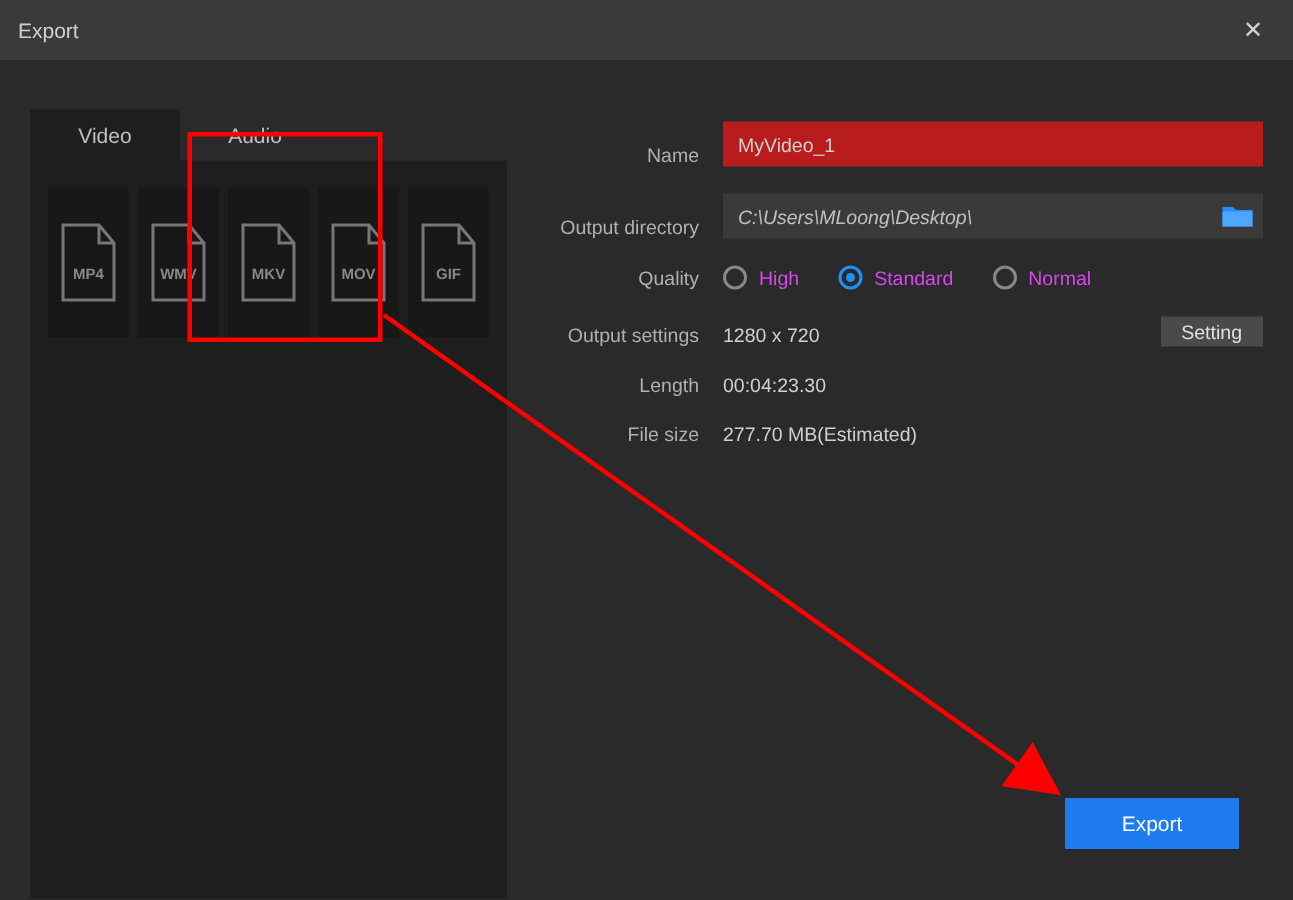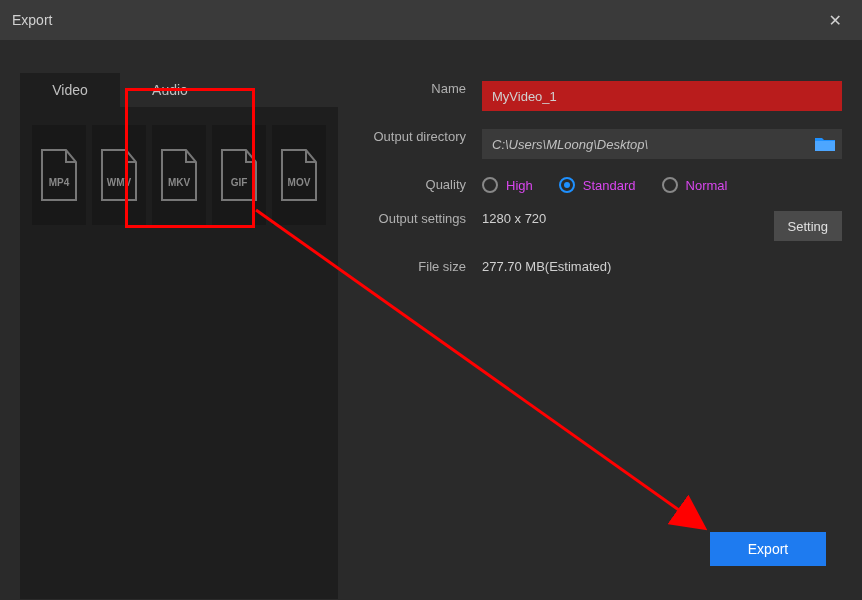--- a/index.html
+++ b/index.html
@@ -47,21 +47,21 @@
     }
     .fmt.selected { outline: 1px solid #3a7bd5; outline-offset: -6px; background: #222; }
     .fmt svg { display: block; }
     .ftxt { font-size: 10px; fill: #888; font-family: Arial; font-weight: bold; }
     .highlight-box {
       position: absolute; border: 3px solid #ff0000;
       left: 125px; top: 88px; width: 130px; height: 140px;
       pointer-events: none;
     }
     .right { flex: 1; padding-top: 8px; }
-    .row { display: flex; align-items: flex-start; margin-bottom: 18px; }
+    .row { display: flex; align-items: flex-end; margin-bottom: 18px; }
     .label { width: 120px; text-align: right; color: #b0b0b0; padding-right: 16px; }
     .val { flex: 1; color: #d0d0d0; }
     .text-input {
       flex: 1; height: 30px; background: #b91c1c;
       border: none; color: #d0d0d0; padding: 0 10px; font-size: 13px;
       outline: none;
     }
     .path-wrap { flex: 1; display: flex; align-items: center; background: #3a3a3a; height: 30px; }
     .path-text { flex: 1; padding: 0 10px; color: #c0c0c0; font-style: italic; }
     .folder-icon { width: 22px; height: 16px; margin-right: 6px; cursor: pointer; }
@@ -70,21 +70,21 @@
     .radio-circle {
       width: 16px; height: 16px; border-radius: 50%;
       border: 2px solid #888; position: relative;
     }
     .radio.checked .radio-circle { border-color: #1e90ff; }
     .radio.checked .radio-circle::after {
       content: ''; position: absolute; left: 3px; top: 3px;
       width: 6px; height: 6px; border-radius: 50%; background: #1e90ff;
     }
     .btn-setting {
-      height: 30px; padding: 0 14px; background: #4a4a4a;
+      height: 20px; padding: 0 14px; background: #4a4a4a;
       border: none; color: #e0e0e0; cursor: pointer; font-size: 13px;
     }
     .btn-export {
       position: absolute; right: 36px; bottom: 34px;
       height: 34px; width: 116px; background: #1e7bf0;
       border: none; color: #fff; cursor: pointer; font-size: 14px;
     }
     .arrow-svg {
       position: absolute; left: 0; top: 0;
       width: 862px; height: 600px;
@@ -120,27 +120,27 @@
       </div>
       <div class="fmt">
         <svg width="50" height="58">
             <path d="M8 4 H32 L42 16 V54 H8 Z M32 4 V16 H42" fill="none" stroke="#777" stroke-width="2"></path>
             <text x="25" y="40" text-anchor="middle" class="ftxt">MKV</text>
           </svg>
       </div>
       <div class="fmt">
         <svg width="50" height="58">
             <path d="M8 4 H32 L42 16 V54 H8 Z M32 4 V16 H42" fill="none" stroke="#777" stroke-width="2"></path>
+            <text x="25" y="40" text-anchor="middle" class="ftxt">MOV</text>
+          </svg>
+      </div>
+      <div class="fmt">
+        <svg width="50" height="58">
+            <path d="M8 4 H32 L42 16 V54 H8 Z M32 4 V16 H42" fill="none" stroke="#777" stroke-width="2"></path>
             <text x="25" y="40" text-anchor="middle" class="ftxt">GIF</text>
-          </svg>
-      </div>
-      <div class="fmt">
-        <svg width="50" height="58">
-            <path d="M8 4 H32 L42 16 V54 H8 Z M32 4 V16 H42" fill="none" stroke="#777" stroke-width="2"></path>
-            <text x="25" y="40" text-anchor="middle" class="ftxt">MOV</text>
           </svg>
       </div>
     </div>
   </div>
 
   <div class="right">
     <div class="row">
       <div class="label">Name</div>
       <input class="text-input" value="MyVideo_1" style="">
     </div>
@@ -170,20 +170,24 @@
             <span>Normal</span>
           </div>
       </div>
     </div>
     <div class="row">
       <div class="label">Output settings</div>
       <span class="val">1280 x 720</span>
       <button class="btn-setting">Setting</button>
     </div>
     <div class="row">
+      <div class="label">Length</div>
+      <span class="val">00:04:23.30</span>
+    </div>
+    <div class="row">
       <div class="label">File size</div>
       <span class="val">277.70 MB(Estimated)</span>
     </div>
   </div>
 </div>
 
 <button class="btn-export">Export</button>
 
 <div class="highlight-box"></div>
 

